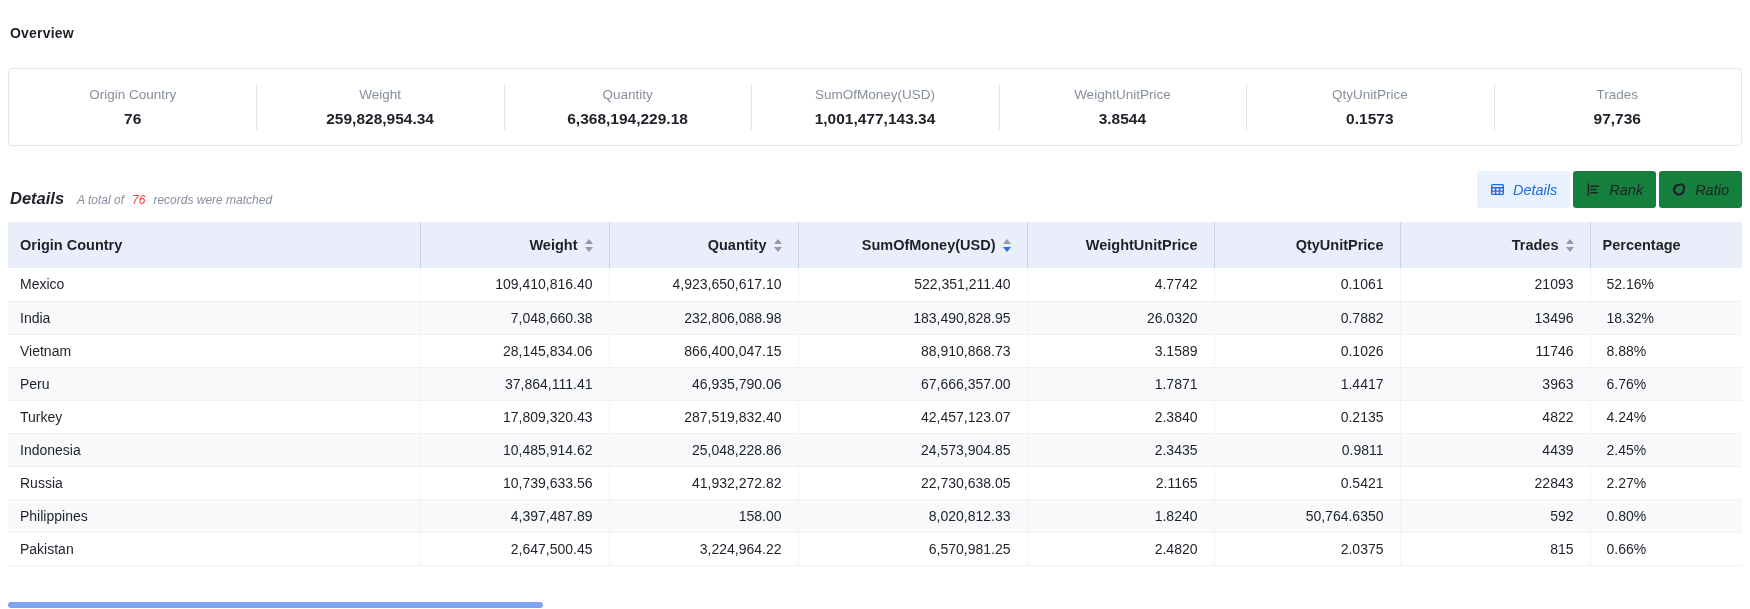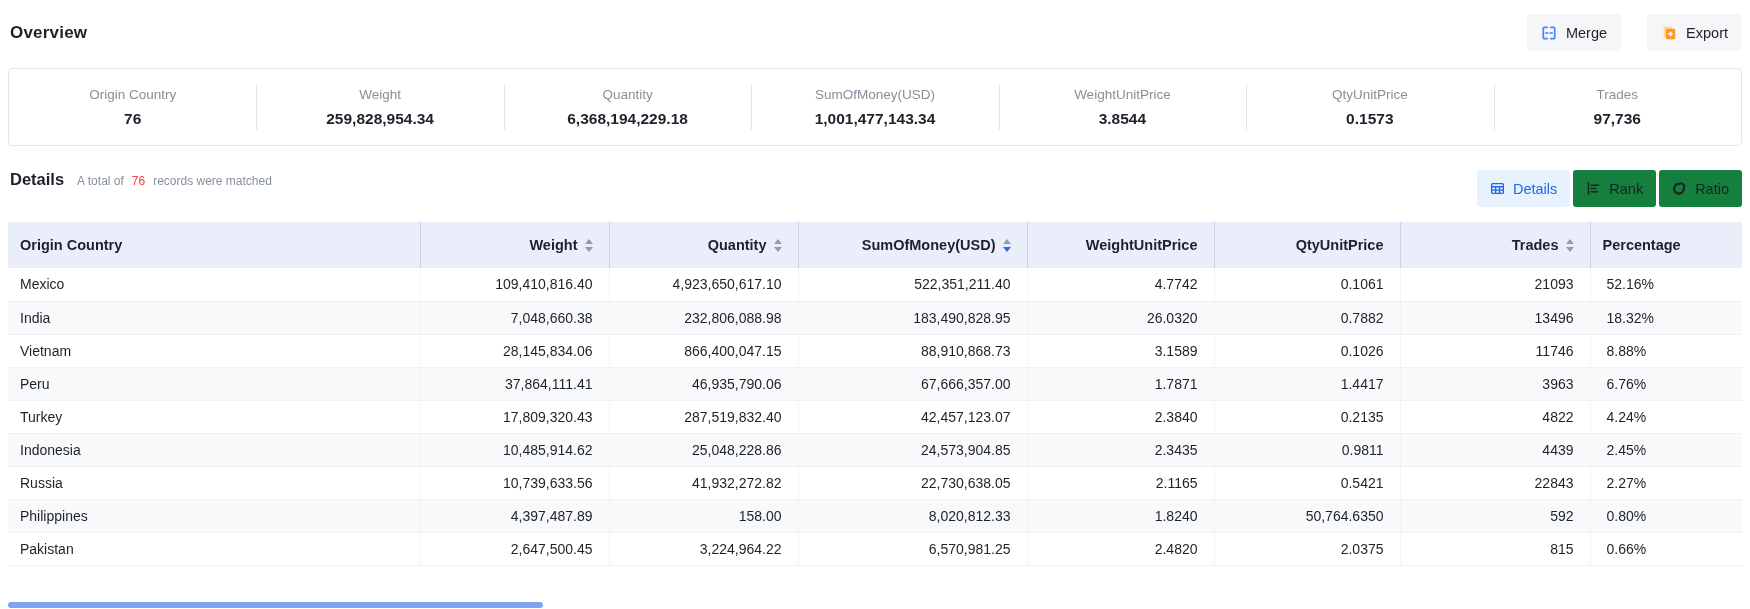--- a/index.html
+++ b/index.html
@@ -7,21 +7,21 @@
   body {
     background: #ffffff;
     font-family: "Liberation Sans", "DejaVu Sans", sans-serif;
     color: #1d2129;
     overflow: hidden;
     position: relative;
   }
 
   
   .topbar { display: flex; justify-content: space-between; align-items: center; padding: 14px 8px 0 10px; height: 51px; }
-  .page-title { font-size: 17px; font-weight: bold; letter-spacing: .2px; }
+  .page-title { font-size: 14px; font-weight: bold; letter-spacing: .2px; }
   .topbar-actions { display: flex; gap: 26px; }
   .btn {
     display: inline-flex; align-items: center; gap: 9px;
     background: #f5f6f8; border: none; border-radius: 4px;
     height: 37px; padding: 0 14px; font-size: 14.5px; color: #1d2129;
     font-family: inherit; cursor: pointer;
   }
   .btn-icon { display: inline-flex; width: 16px; height: 16px; }
 
   
@@ -32,21 +32,21 @@
   }
   .stat { flex: 1; display: flex; flex-direction: column; align-items: center; justify-content: center; position: relative; }
   .stat + .stat::before {
     content: ""; position: absolute; left: 0; top: 50%; transform: translateY(-50%);
     width: 1px; height: 46px; background: #e5e6eb;
   }
   .stat-label { color: #86909c; font-size: 13.5px; margin-bottom: 8px; }
   .stat-value { color: #1d2129; font-size: 15.5px; font-weight: bold; }
 
   
-  .details-bar { margin: 24px 8px 0 10px; height: 38px; display: flex; justify-content: space-between; align-items: flex-start; }
+  .details-bar { margin: 24px 8px 0 10px; height: 38px; display: flex; justify-content: space-between; align-items: flex-end; font-style: italic; }
   .details-left { display: flex; align-items: baseline; gap: 13px; }
   .details-title { font-size: 16.5px; font-weight: bold; }
   .details-summary { display: inline-flex; gap: 8px; font-size: 12px; color: #86909c; }
   .record-count { color: #f53f3f; }
 
   .view-tabs { display: flex; gap: 3px; }
   .tab {
     display: inline-flex; align-items: center; gap: 8px;
     height: 37px; padding: 0 13px; border-radius: 3px;
     background: #15803d; color: #1d2129; font-size: 14.5px; cursor: pointer;
@@ -87,42 +87,20 @@
     position: absolute; left: 8px; bottom: 1px;
     width: 535px; height: 6px; border-radius: 3px;
     background: #7fa3ef; cursor: pointer;
   }
 </style>
 </head>
 <body>
 
 <div class="topbar">
   <div class="page-title">Overview</div>
-  <div class="topbar-actions">
-    <button class="btn">
-      <span class="btn-icon">
-        <svg viewBox="0 0 16 16" width="16" height="16" fill="none" stroke="#4086ff" stroke-width="1.7" stroke-linecap="round" stroke-linejoin="round">
-          <path d="M6.2 2.3 H3.3 a1 1 0 0 0 -1 1 v9.4 a1 1 0 0 0 1 1 h2.9"></path>
-          <path d="M9.8 2.3 h2.9 a1 1 0 0 1 1 1 v9.4 a1 1 0 0 1 -1 1 H9.8"></path>
-          <path d="M4.8 8 h2 M11.2 8 h-2"></path>
-        </svg>
-      </span>
-      <span>Merge</span>
-    </button>
-    <button class="btn">
-      <span class="btn-icon">
-        <svg viewBox="0 0 16 16" width="16" height="16">
-          <rect x="2.6" y="1.6" width="8.4" height="11" rx="1" fill="#ffd89a"></rect>
-          <rect x="5" y="3.8" width="9.2" height="10.4" rx="1" fill="#ff9626"></rect>
-          <path d="M7.4 9 h3.6 M9.4 7.2 l1.8 1.8 -1.8 1.8" stroke="#ffffff" stroke-width="1.3" fill="none" stroke-linecap="round" stroke-linejoin="round"></path>
-        </svg>
-      </span>
-      <span>Export</span>
-    </button>
-  </div>
 </div>
 
 <div class="overview-card">
     <div class="stat">
     <div class="stat-label">Origin Country</div>
     <div class="stat-value">76</div>
   </div>
     <div class="stat">
     <div class="stat-label">Weight</div>
     <div class="stat-value">259,828,954.34</div>

